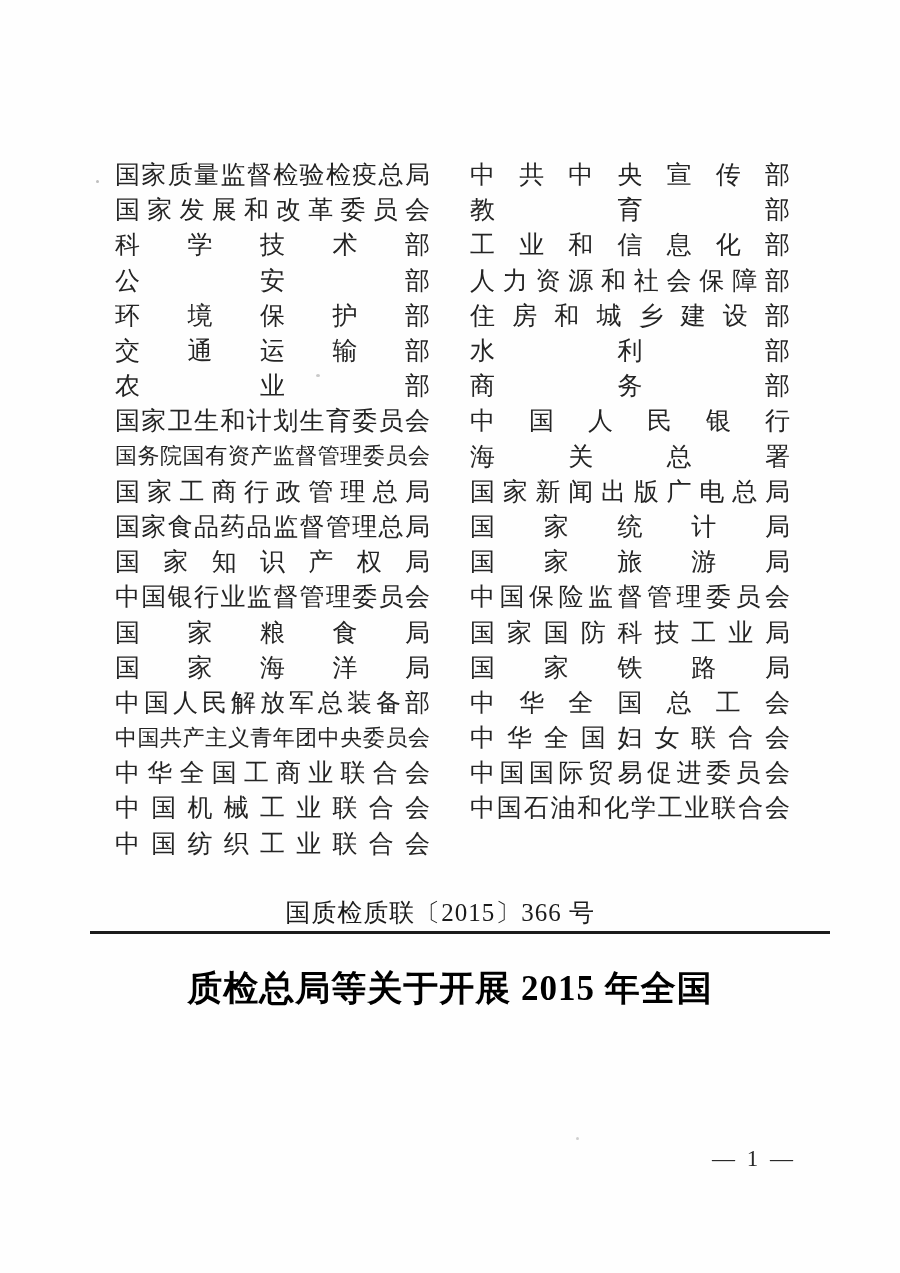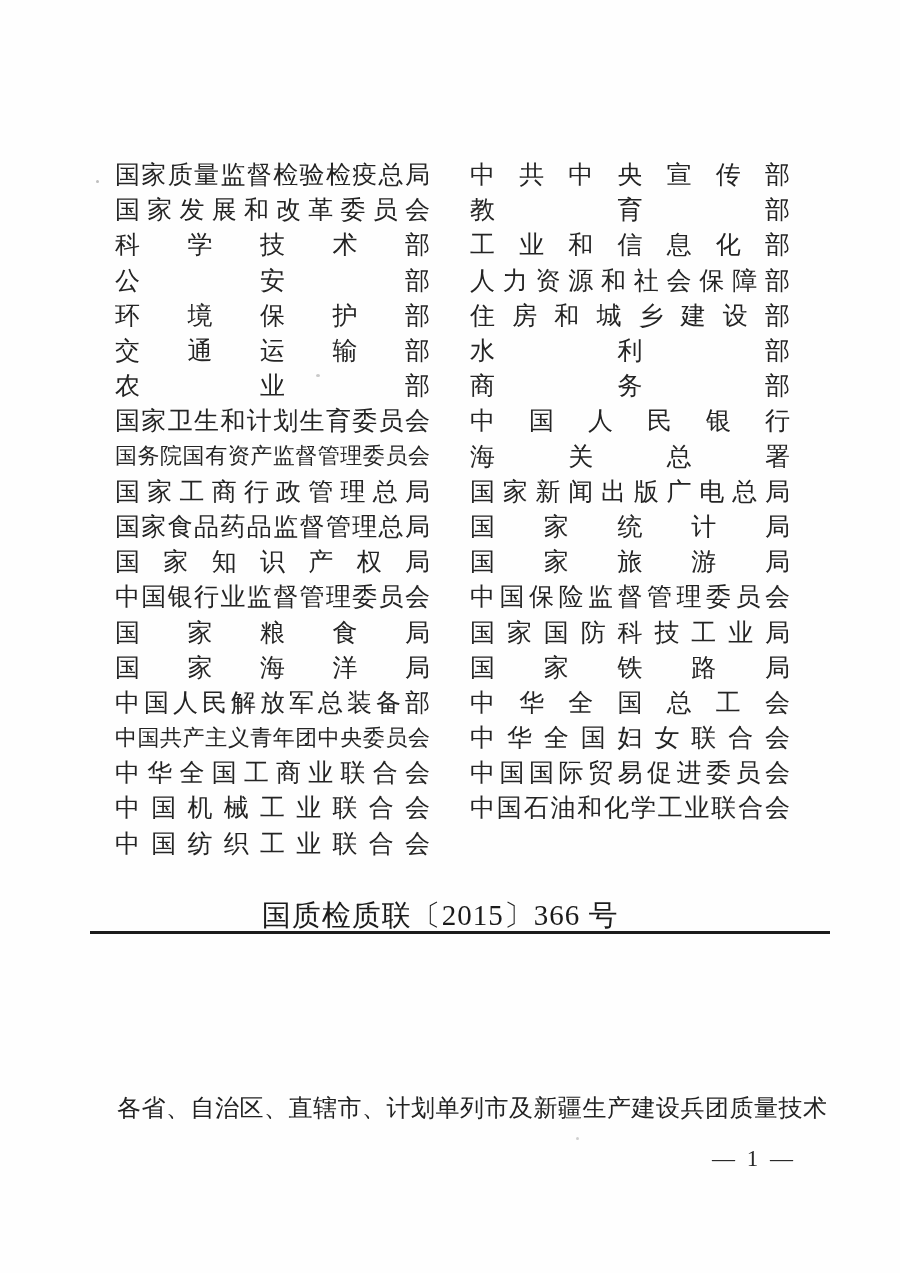--- a/index.html
+++ b/index.html
@@ -40,21 +40,21 @@
   .agency-cell.right { width: 320px; }
   .agency-cell span { display: inline-block; line-height: 1; }
 
   
   .doc-number {
     position: absolute;
     top: 896px;
     left: 0;
     width: 880px;
     text-align: center;
-    font-size: 29px;
+    font-size: 25px;
     color: #1b1b1b;
     letter-spacing: 1px;
   }
 
   
   .rule {
     position: absolute;
     top: 931px;
     left: 90px;
     width: 740px;
@@ -545,19 +545,19 @@
 
   <div class="speck s1"></div>
   <div class="speck s2"></div>
   <div class="speck s3"></div>
 
   <div class="doc-number">国质检质联〔2015〕366 号</div>
 
   <div class="rule"></div>
 
   <div class="title-block">
+    <div>质检总局等关于开展 2015 年全国</div>
   </div>
 
-  <div class="salutation">各省、自治区、直辖市、计划单列市及新疆生产建设兵团质量技术</div>
 
   <div class="page-number">— 1 —</div>
 
 </div>
 
 </body></html>

